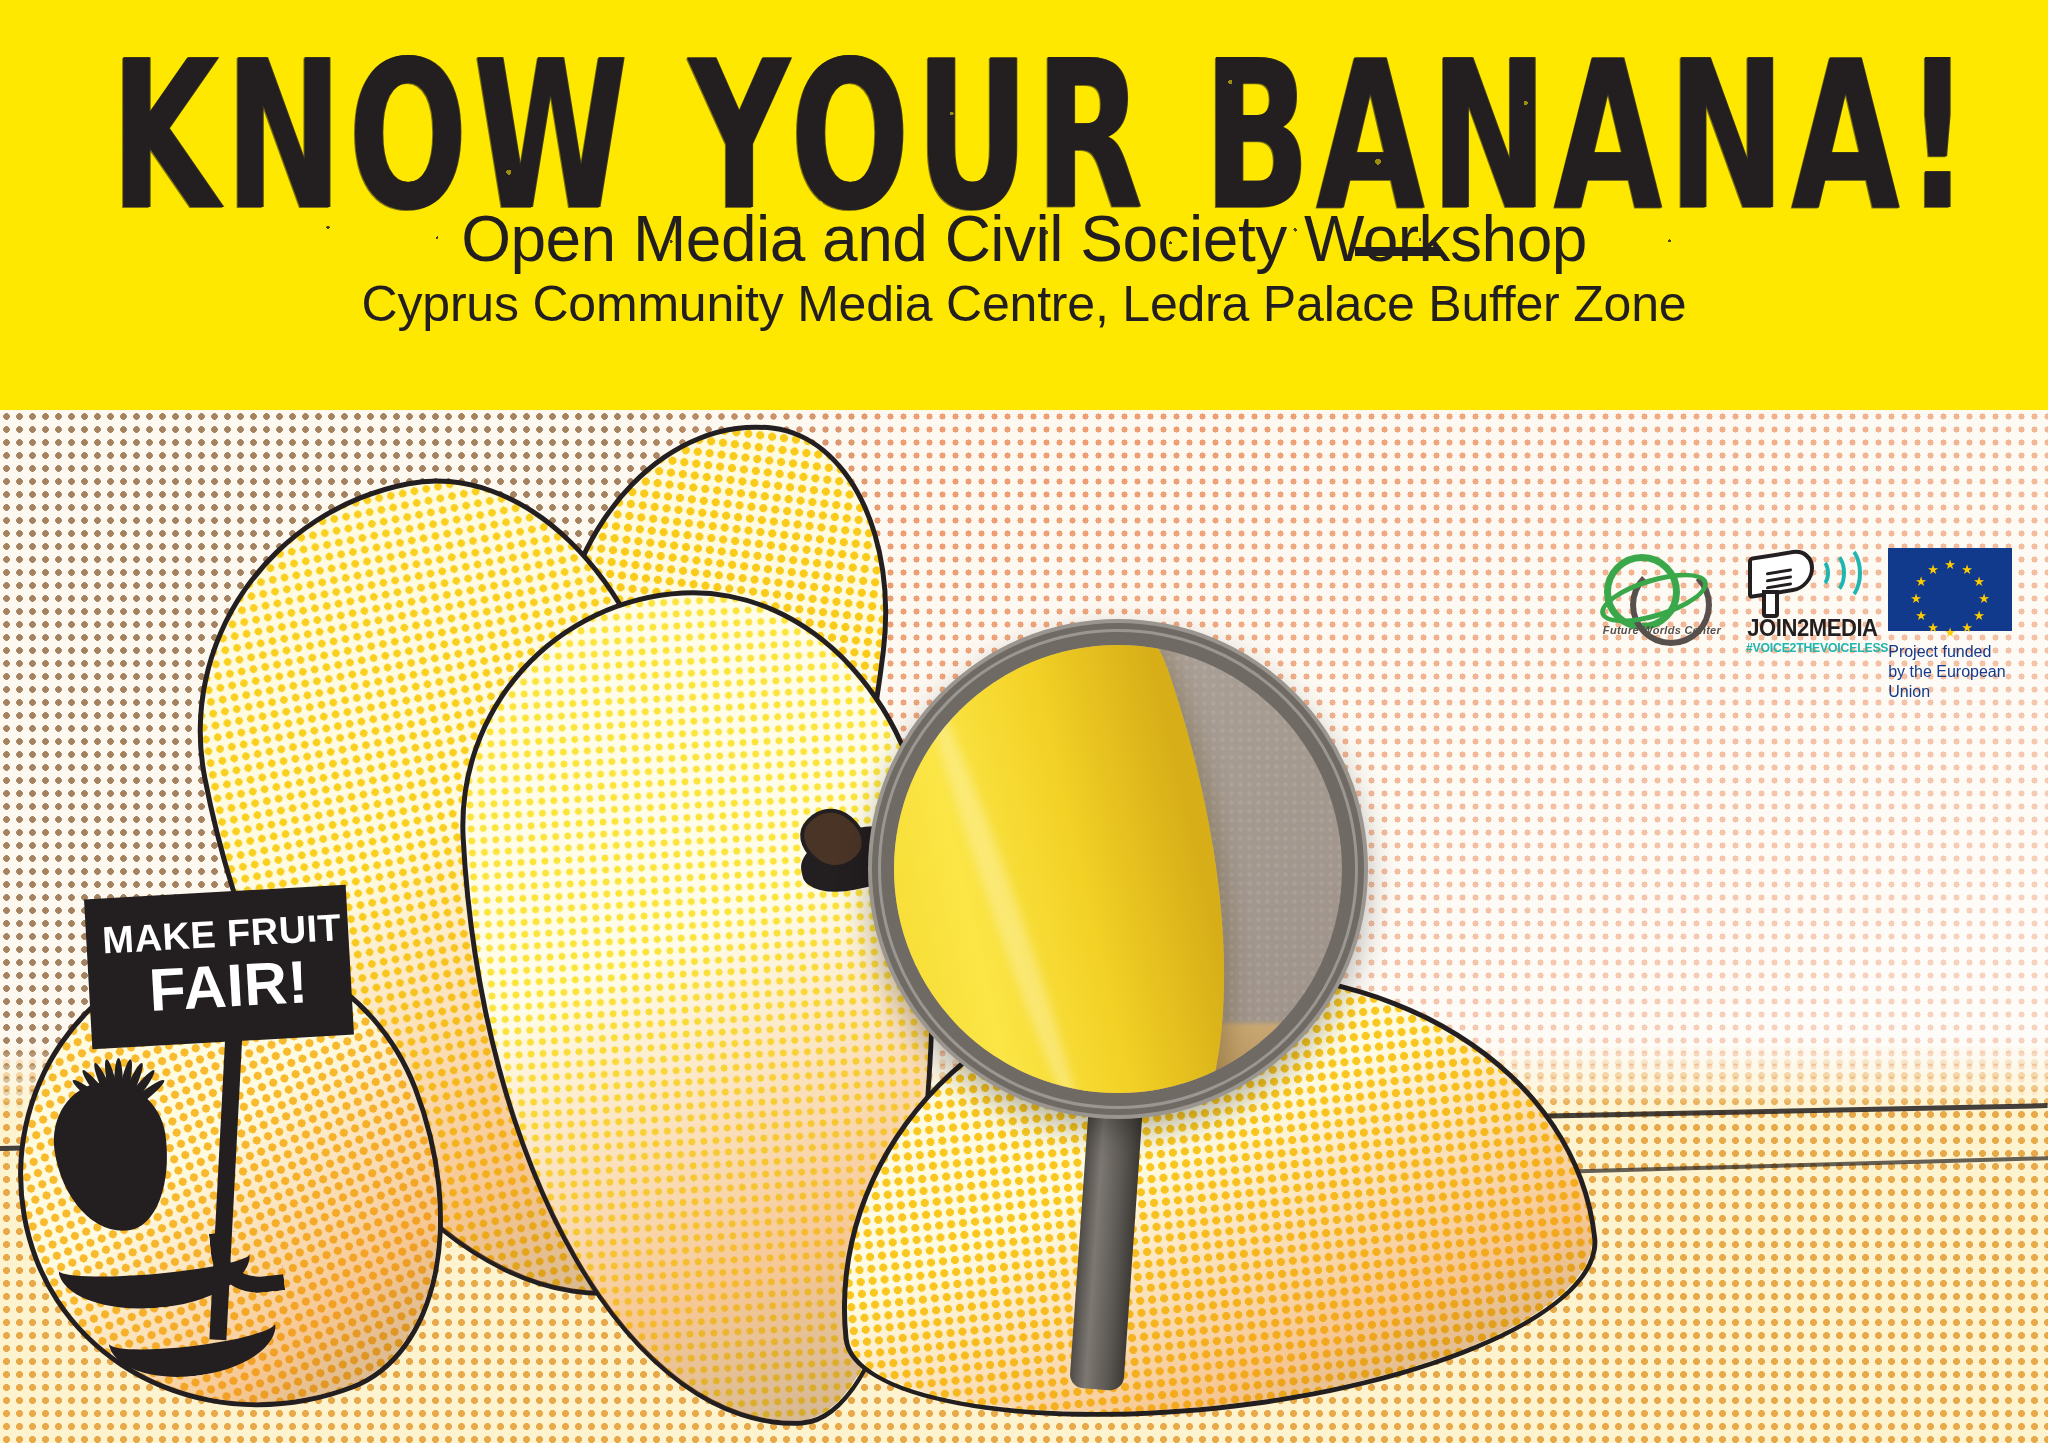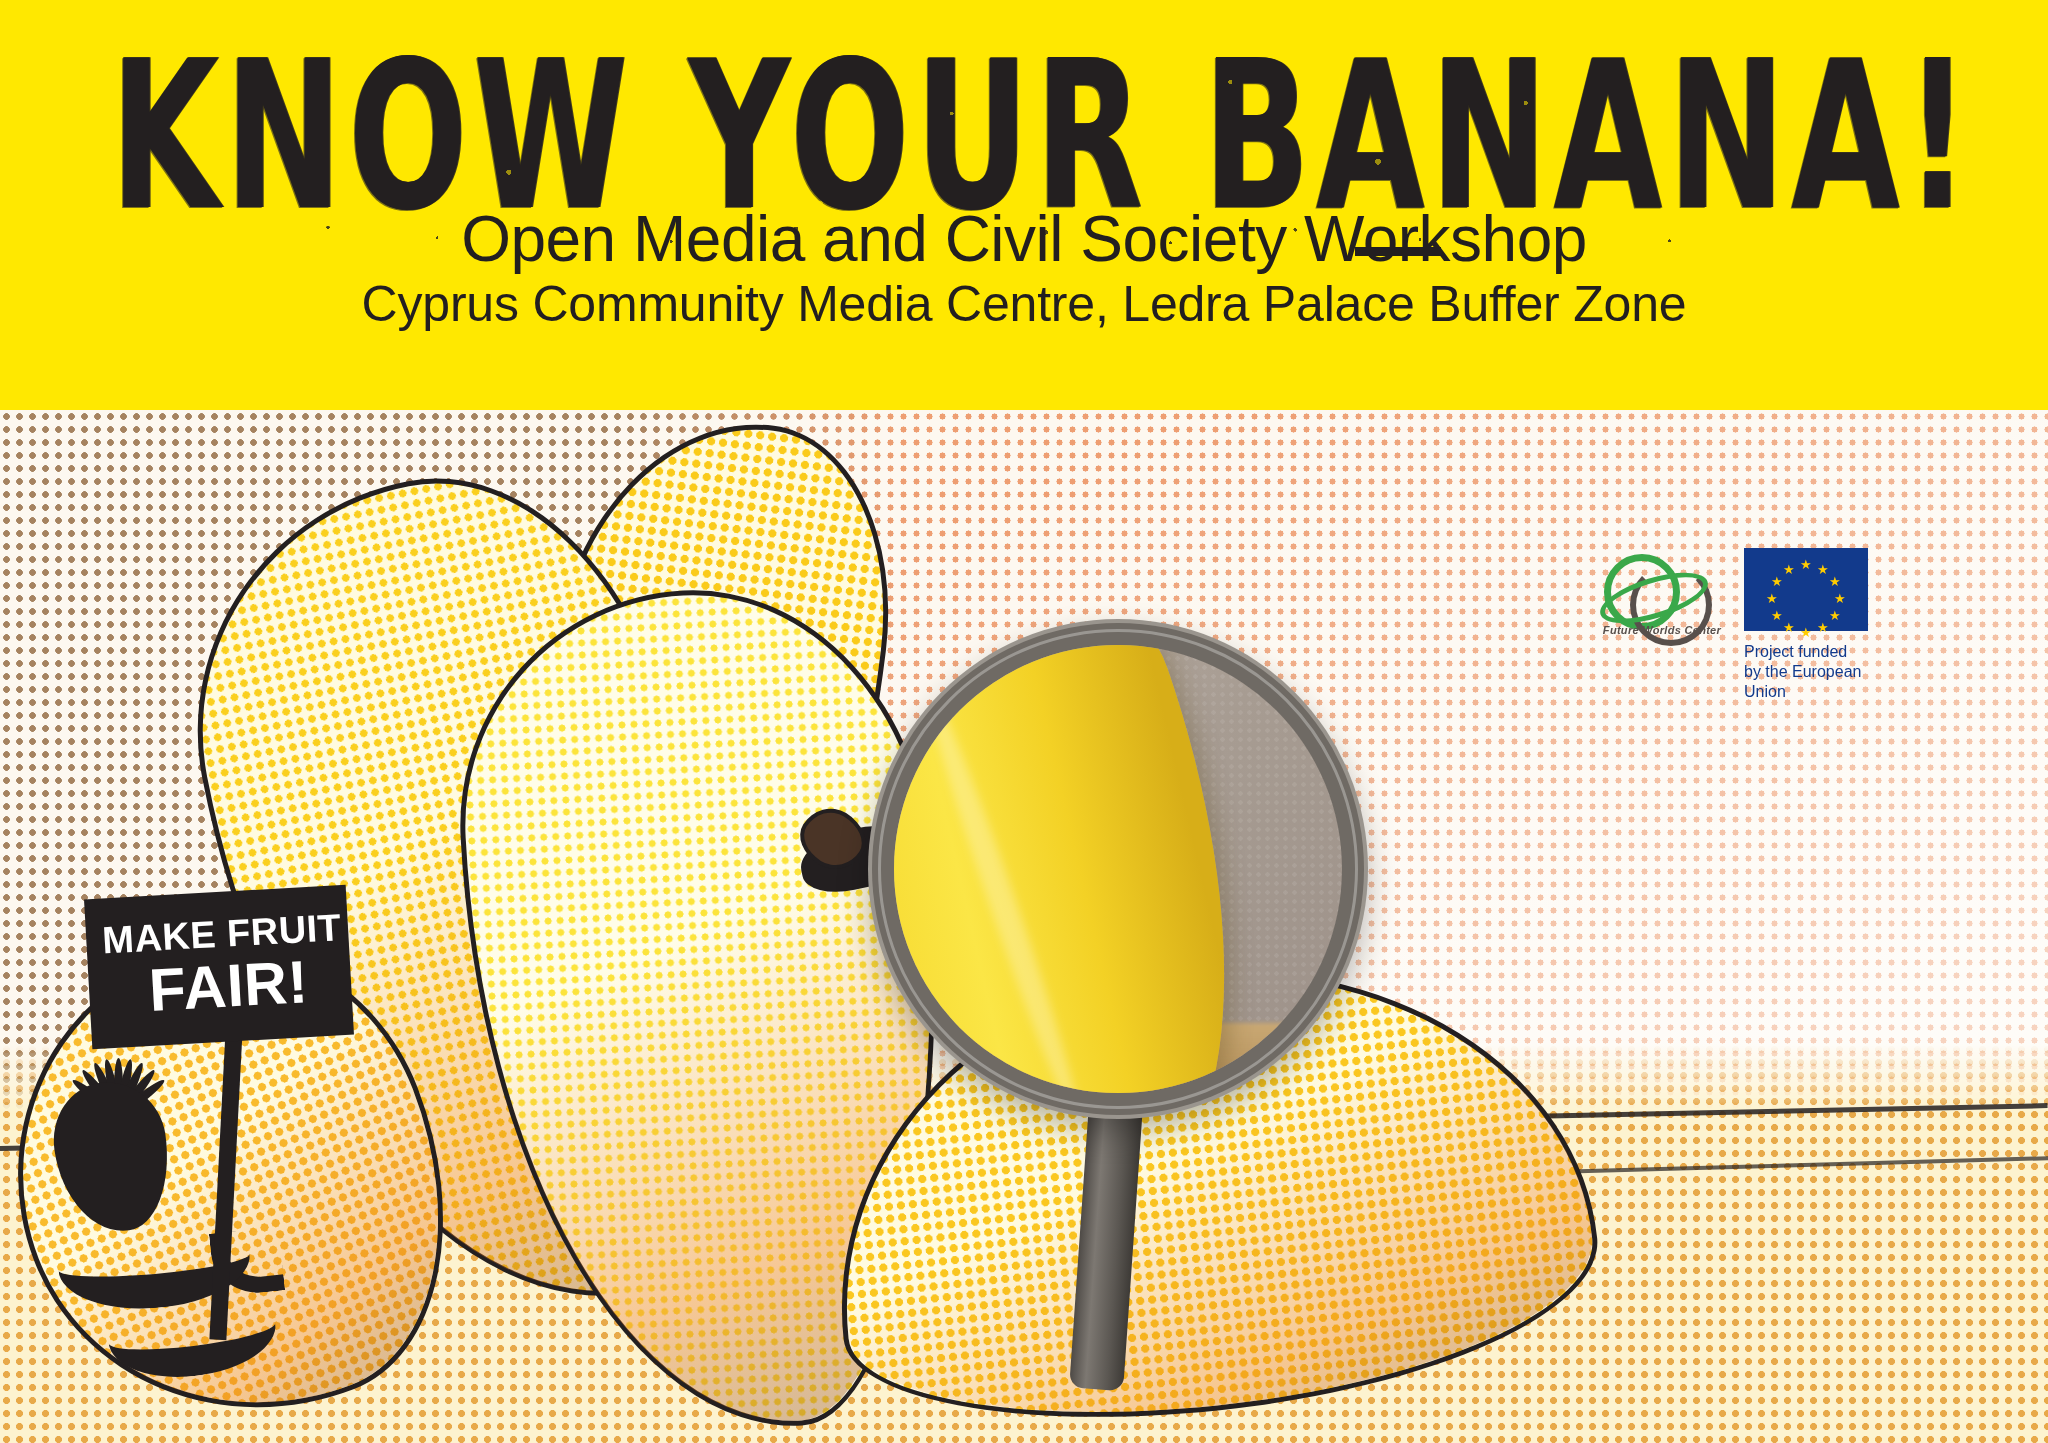--- a/index.html
+++ b/index.html
@@ -700,20 +700,35 @@
 
     <div class="logos">
 
       <div class="logo logo-fwc">
         <div class="fwc-ring-green"></div>
         <div class="fwc-ring-grey"></div>
         <div class="fwc-swoosh"></div>
         <div class="fwc-label">Future Worlds Center</div>
       </div>
 
+      <div class="logo logo-j2m">
+        <div class="j2m-horn">
+          <div class="j2m-horn-lines">
+            <span></span>
+              <span></span>
+              <span></span>
+          </div>
+        </div>
+        <div class="j2m-grip"></div>
+        <div class="j2m-wave wv1"></div>
+        <div class="j2m-wave wv2"></div>
+        <div class="j2m-wave wv3"></div>
+        <div class="j2m-name">JOIN2MEDIA</div>
+        <div class="j2m-tag">#VOICE2THEVOICELESS</div>
+      </div>
 
       <div class="logo logo-eu">
         <div class="eu-flag">
           <span class="eu-star" style="left:62px;top:17px;"></span>
           <span class="eu-star" style="left:79px;top:22px;"></span>
           <span class="eu-star" style="left:91px;top:34px;"></span>
           <span class="eu-star" style="left:96px;top:51px;"></span>
           <span class="eu-star" style="left:91px;top:68px;"></span>
           <span class="eu-star" style="left:79px;top:80px;"></span>
           <span class="eu-star" style="left:62px;top:85px;"></span>

